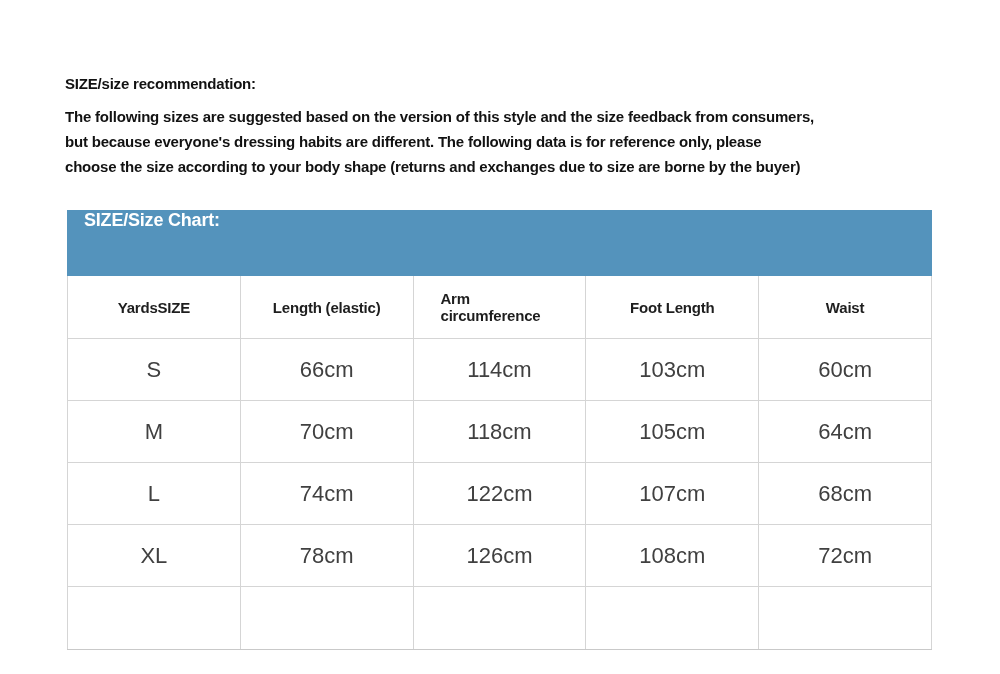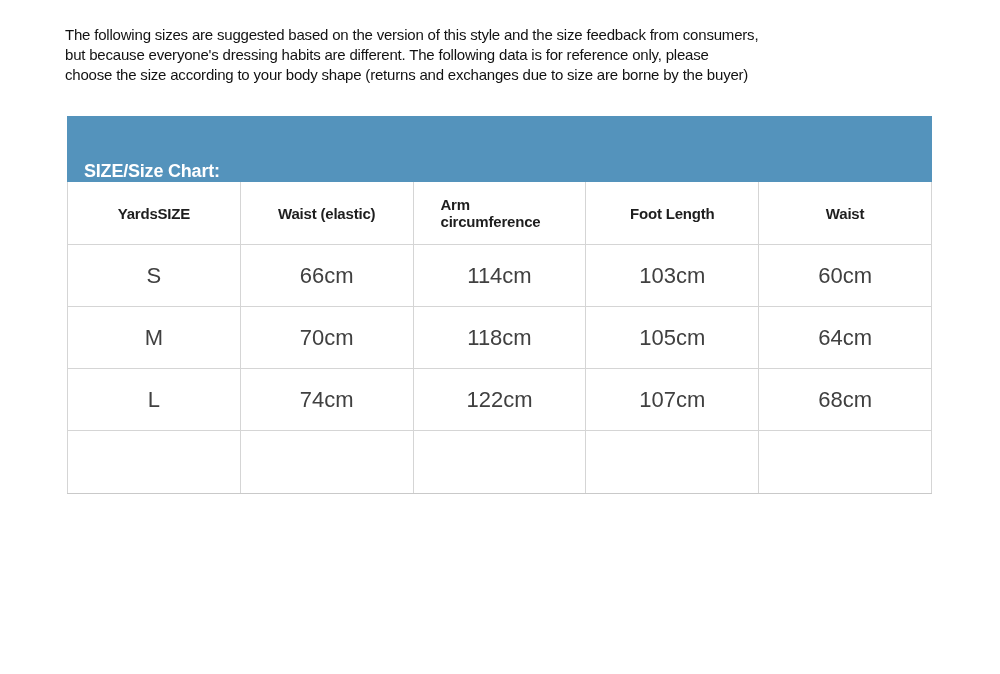--- a/index.html
+++ b/index.html
@@ -20,37 +20,37 @@
   }
   .heading {
     margin: 74px 68px 0 65px;
     font-size: 15px;
     line-height: 19px;
     font-weight: bold;
     color: #121212;
     letter-spacing: -0.2px;
   }
   .para {
-    margin: 25px 64px 0 65px;
+    margin: 11px 64px 0 65px;
     font-size: 15px;
-    line-height: 20px;
-    font-weight: normal;
+    line-height: 25px;
+    font-weight: bold;
     color: #121212;
     letter-spacing: -0.2px;
     white-space: pre-line;
   }
   .chart {
     margin: 31px 0 0 67px;
     width: 865px;
   }
   .chart-title-bar {
     height: 66px;
     background: var(--chart-header-bg, #5493BC);
     display: flex;
-    align-items: flex-end;
+    align-items: flex-start;
     padding-left: 17px;
     box-sizing: border-box;
   }
   .chart-title {
     color: var(--chart-header-text, #ffffff);
     font-size: 18px;
     font-weight: bold;
     letter-spacing: -0.2px;
   }
   table.size-table {
@@ -90,39 +90,40 @@
   table.size-table tbody tr:last-child td {
     height: 62px;
     border-bottom-color: var(--table-border-bottom, #c9c9c9);
   }
 </style>
 </head>
 <body>
 
 <div class="page">
 
+  <div class="heading">SIZE/size recommendation:</div>
 
   <div class="para">The following sizes are suggested based on the version of this style and the size feedback from consumers,
 but because everyone's dressing habits are different. The following data is for reference only, please
 choose the size according to your body shape (returns and exchanges due to size are borne by the buyer)</div>
 
   <div class="chart">
 
     <div class="chart-title-bar">
       <span class="chart-title">SIZE/Size Chart:</span>
     </div>
 
     <table class="size-table">
       <thead>
         <tr>
           <th>
             <span class="th-inner">YardsSIZE</span>
           </th>
           <th>
-            <span class="th-inner">Waist (elastic)</span>
+            <span class="th-inner">Length (elastic)</span>
           </th>
           <th>
             <span class="th-inner">Arm circumference</span>
           </th>
           <th>
             <span class="th-inner">Foot Length</span>
           </th>
           <th>
             <span class="th-inner">Waist</span>
           </th>
@@ -144,20 +145,27 @@
           <td>64cm</td>
         </tr>
         <tr>
           <td>L</td>
           <td>74cm</td>
           <td>122cm</td>
           <td>107cm</td>
           <td>68cm</td>
         </tr>
         <tr>
+          <td>XL</td>
+          <td>78cm</td>
+          <td>126cm</td>
+          <td>108cm</td>
+          <td>72cm</td>
+        </tr>
+        <tr>
           <td></td>
           <td></td>
           <td></td>
           <td></td>
           <td></td>
         </tr>
       </tbody>
     </table>
 
   </div>

